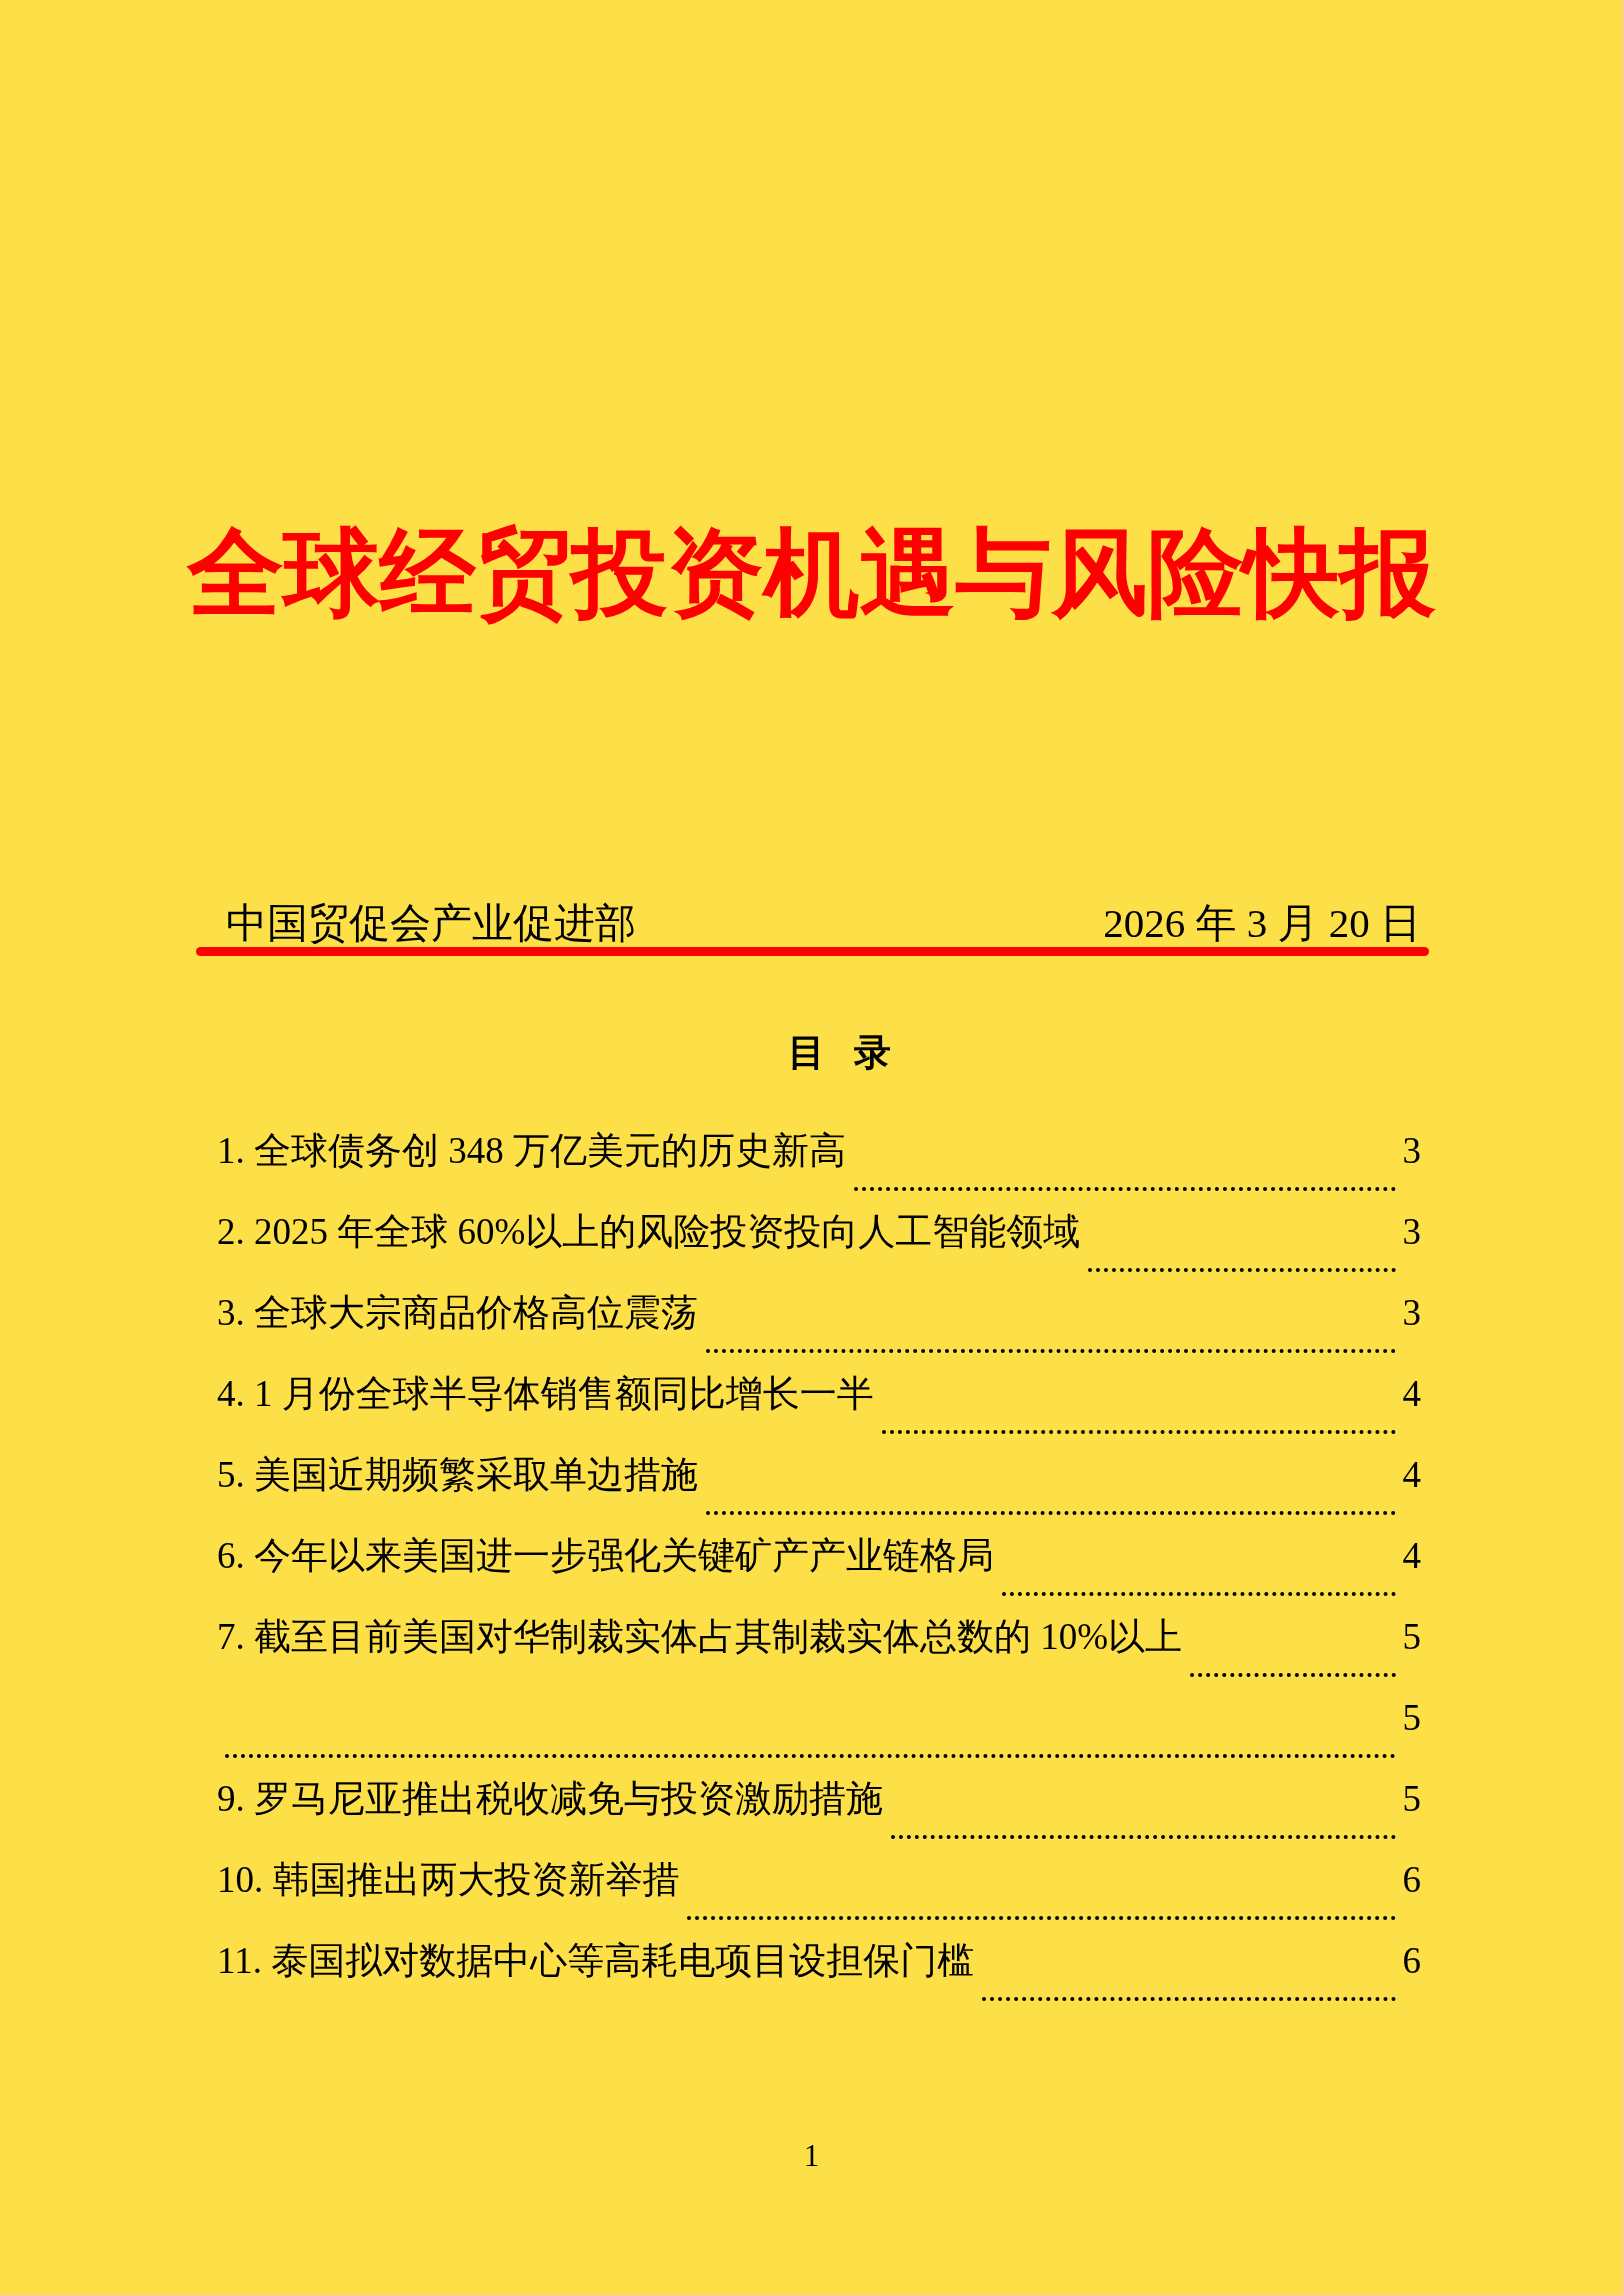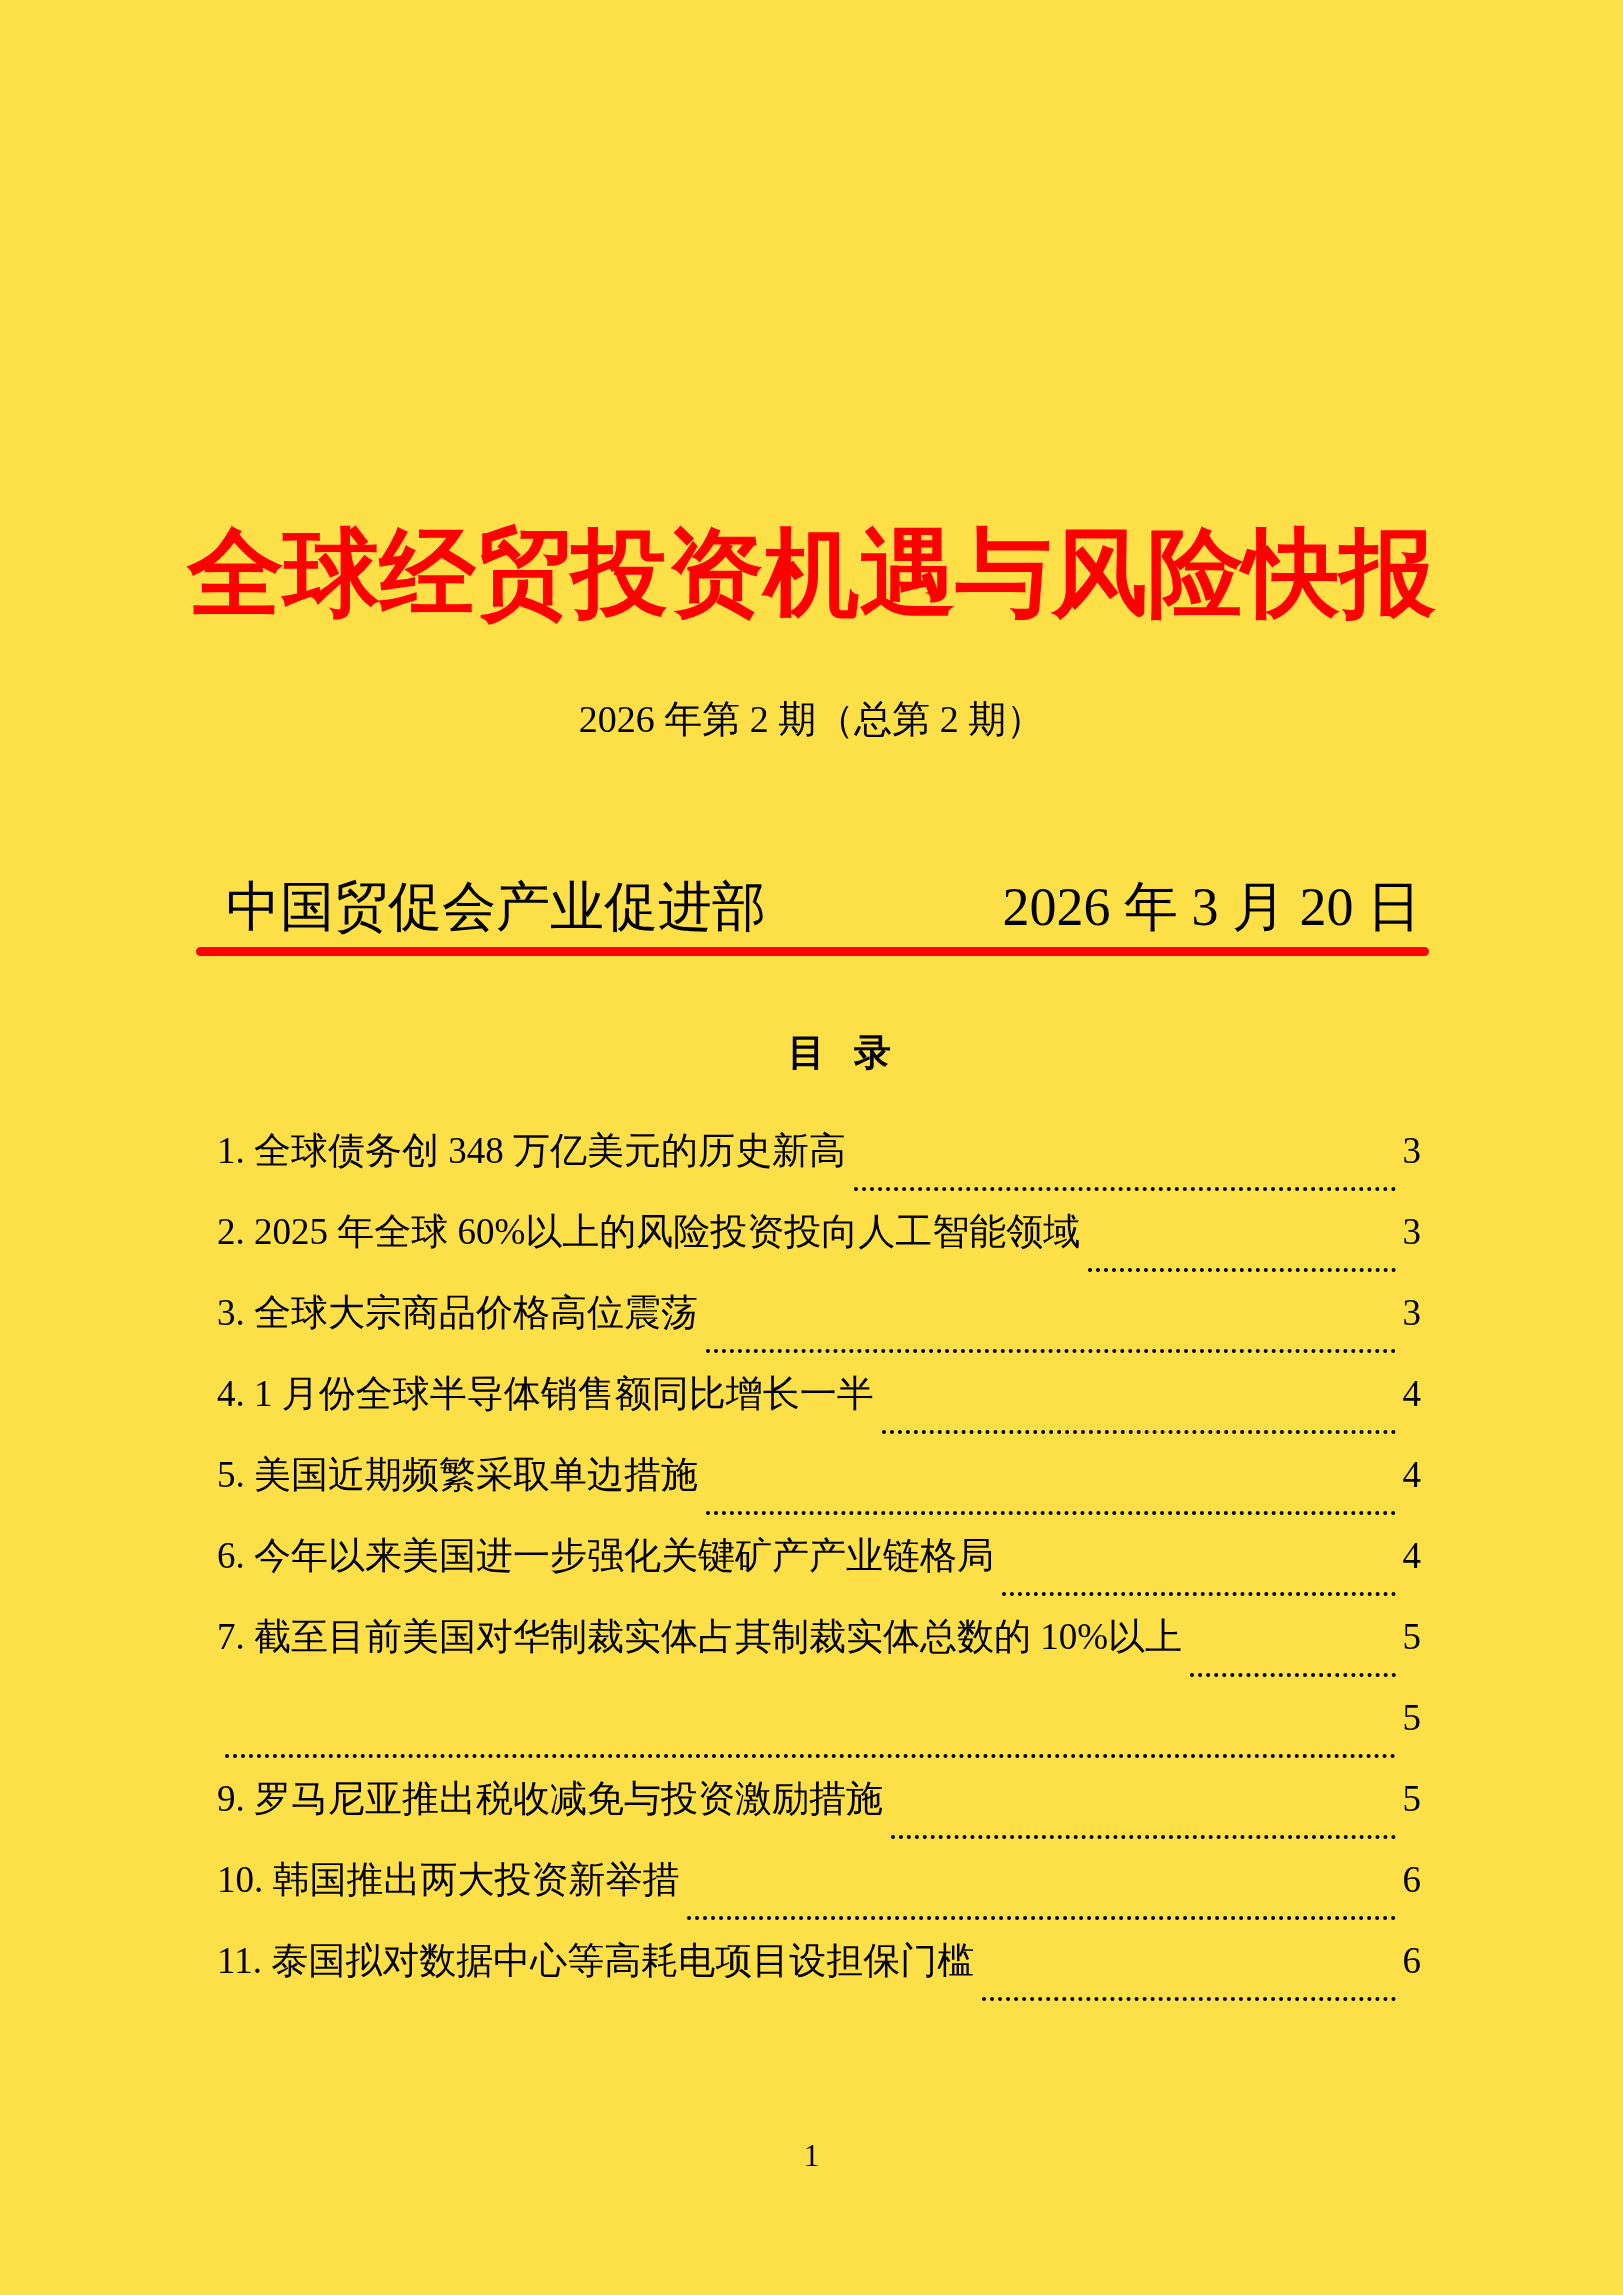--- a/index.html
+++ b/index.html
@@ -33,27 +33,27 @@
     top: 700px;
     left: 0;
     width: 100%;
     text-align: center;
     font-size: 38px;
     line-height: 1;
     white-space: nowrap;
   }
   .header-row {
     position: absolute;
-    top: 880px;
+    top: 903px;
     left: 226px;
     right: 202px;
     display: flex;
     justify-content: space-between;
     align-items: flex-end;
-    font-size: 54px;
+    font-size: 41px;
     line-height: 1;
     white-space: nowrap;
   }
   .red-divider {
     position: absolute;
     top: 947px;
     left: 196px;
     width: 1233px;
     height: 8.5px;
     background: #ff0000;
@@ -109,21 +109,20 @@
     line-height: 1;
   }
 </style>
 </head>
 <body>
 
 <div class="page">
 
   <div class="doc-title">全球经贸投资机遇与风险快报</div>
 
-  <div class="issue-line">2026 年第 2 期（总第 2 期）</div>
 
   <div class="header-row">
     <span class="org">中国贸促会产业促进部</span>
     <span class="date">2026 年 3 月 20 日</span>
   </div>
 
   <div class="red-divider"></div>
 
   <div class="toc-heading">目 录</div>
 

